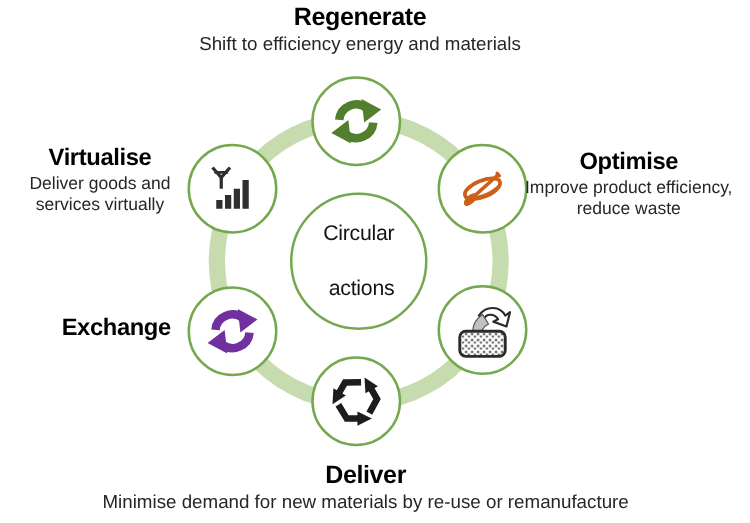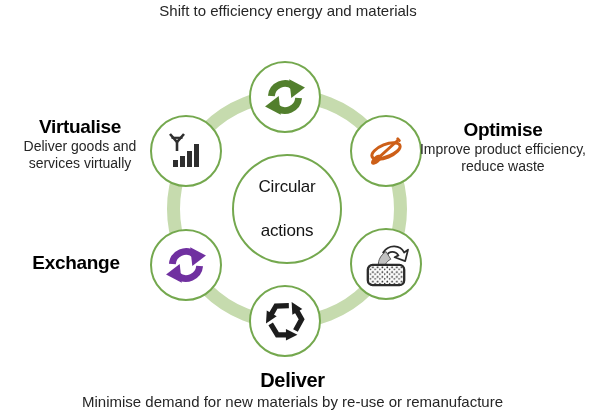--- a/index.html
+++ b/index.html
@@ -25,32 +25,32 @@
   .node-share{left:350px;top:228px;}
   .node-recycle{left:249px;top:285px;}
   .icon{display:flex;align-items:center;justify-content:center;}
   .center-circle{
     position:absolute;left:232px;top:154px;width:110px;height:110px;
     box-sizing:border-box;border:2.5px solid currentColor;border-radius:50%;background:#fff;
     display:flex;align-items:center;justify-content:center;
   }
   .center-text{
     color:#141414;font-size:17px;line-height:22px;font-weight:500;
-    text-align:center;letter-spacing:-0.2px;
+    text-align:right;letter-spacing:-0.2px;
   }
   .label{position:absolute;text-align:center;}
   .label .title{font-weight:bold;color:#000;letter-spacing:-0.3px;}
   .label .desc{color:#262626;}
   .label-regenerate{left:0;top:2px;width:576px;}
   .label-recycle{left:0;top:368px;width:585px;}
   .label-regenerate .title,.label-recycle .title{font-size:20px;line-height:25px;}
   .label-regenerate .desc,.label-recycle .desc{font-size:15px;line-height:18px;}
   .label-virtualise{left:10px;top:116px;width:140px;}
   .label-optimise{left:418px;top:119px;width:170px;}
-  .label-exchange{left:0;top:252px;width:152px;}
+  .label-exchange{left:0;top:252px;width:152px;padding-left:17px;}
   .label-share{left:403px;top:255px;width:196px;}
   .label-virtualise .title,.label-optimise .title,
   .label-exchange .title,.label-share .title{font-size:19px;line-height:22px;}
   .label-virtualise .desc,.label-optimise .desc,
   .label-exchange .desc,.label-share .desc{font-size:14px;line-height:16.5px;}
 </style>
 </head>
 <body>
 
 <div class="stage">
@@ -149,20 +149,21 @@
 
   <div class="center-circle" style="color: rgb(116, 168, 78);">
     <div class="center-text">
       <span>Circular</span><br>
       <br>
       <span>actions</span>
     </div>
   </div>
 
   <div class="label label-regenerate">
+    <div class="title">Regenerate</div>
     <div class="desc">Shift to efficiency energy and materials</div>
   </div>
 
   <div class="label label-virtualise">
     <div class="title">Virtualise</div>
     <div class="desc">Deliver goods and services virtually</div>
   </div>
 
   <div class="label label-optimise">
     <div class="title">Optimise</div>

